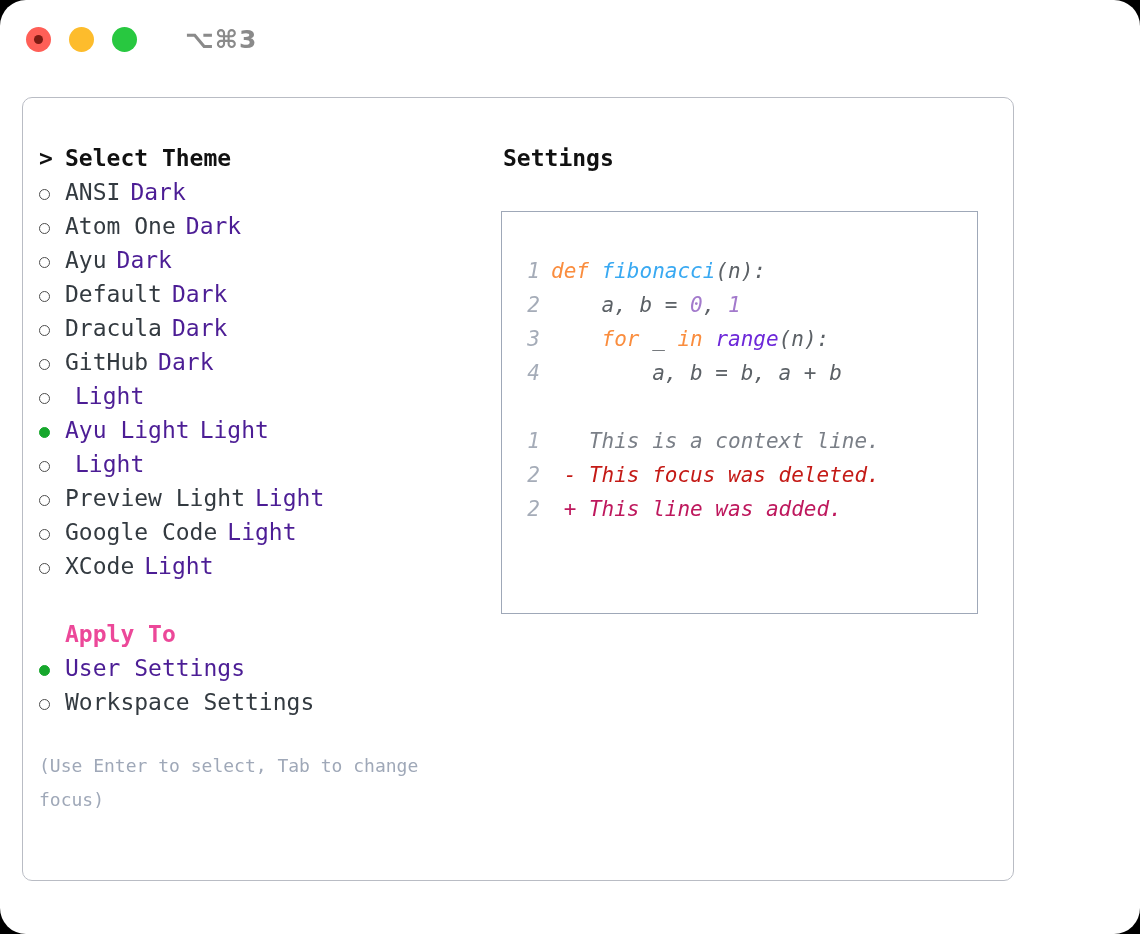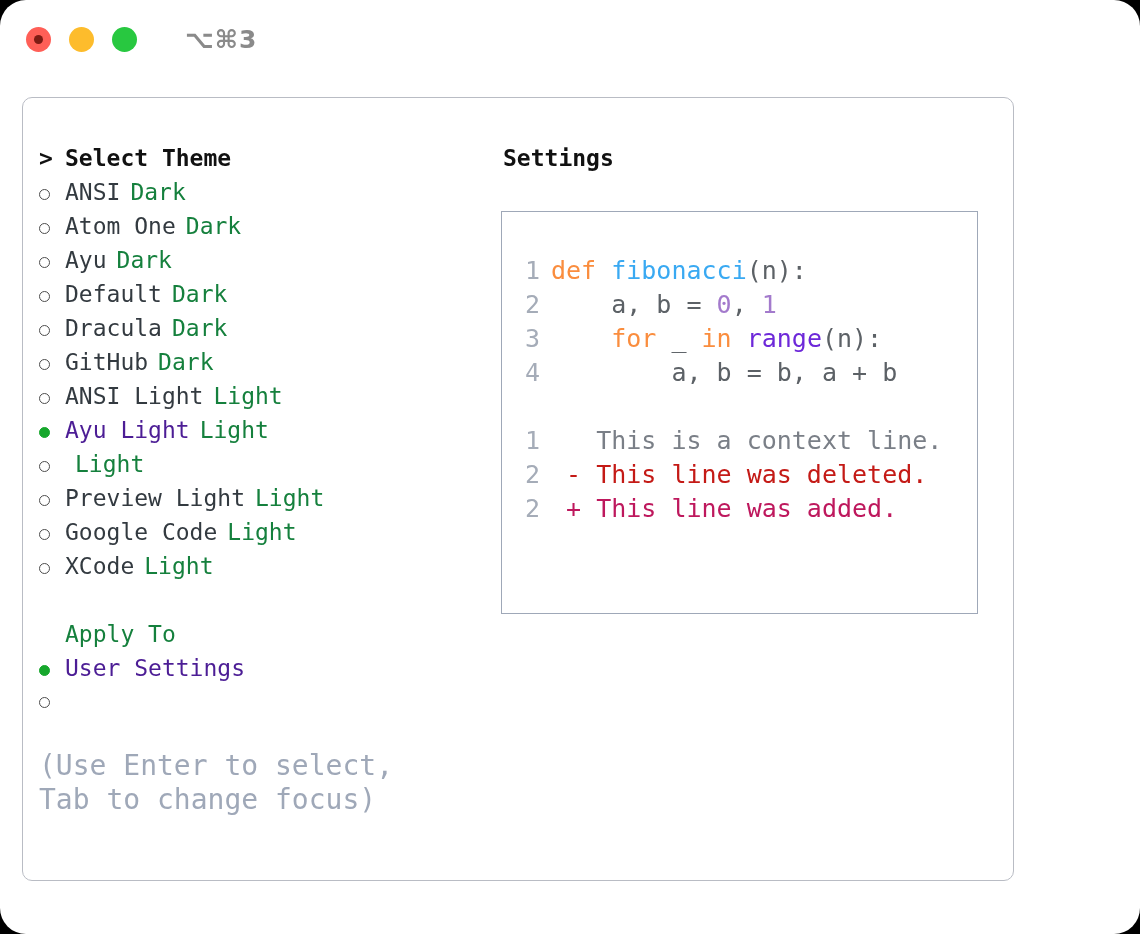--- a/index.html
+++ b/index.html
@@ -142,34 +142,35 @@
     color: #111111;
     font-weight: bold;
   }
   .item-label {
     color: #333a40;
   }
   .item-label.selected {
     color: #4c1d95;
   }
   .item-tag {
-    color: #15803d;
+    color: #4c1d95;
     padding-left: 10px;
   }
 
   .section-title {
-    color: #15803d;
+    color: #ec4899;
+    font-weight: bold;
   }
 
   .spacer-sm { height: 20px; }
   .spacer-md { height: 34px; }
 
   .hint {
     color: #9fa8b8;
-    font-size: 28px;
+    font-size: 18px;
     line-height: 34px;
     width: 410px;
     padding-top: 10px;
   }
 
   
   .right-pane {
     flex: 1;
     padding: 43px 0 0 0;
     box-sizing: border-box;
@@ -185,24 +186,25 @@
   .preview-box {
     margin-top: 36px;
     width: 477px;
     height: 403px;
     border: 1.5px solid #9fa8b8;
     box-sizing: border-box;
     background: #ffffff;
     padding: 42px 0 0 0;
   }
   .code-line {
-    font-size: 25px;
+    font-size: 21px;
     line-height: 34px;
     white-space: pre;
     padding-left: 14px;
+    font-style: italic;
   }
   .ln {
     color: #a5acb8;
     display: inline-block;
     width: 24px;
     text-align: right;
     margin-right: 11px;
   }
   .kw   { color: #fa8d3e; }
   .fn   { color: #39a9f2; }
@@ -238,58 +240,58 @@
           <span class="header-label">Select Theme</span>
         </div>
 
         <div id="theme-items">
             <div class="row"><span class="bullet-wrap"><span class="bullet empty"></span></span><span class="item-label">ANSI</span><span class="item-tag">Dark</span></div>
             <div class="row"><span class="bullet-wrap"><span class="bullet empty"></span></span><span class="item-label">Atom One</span><span class="item-tag">Dark</span></div>
             <div class="row"><span class="bullet-wrap"><span class="bullet empty"></span></span><span class="item-label">Ayu</span><span class="item-tag">Dark</span></div>
             <div class="row"><span class="bullet-wrap"><span class="bullet empty"></span></span><span class="item-label">Default</span><span class="item-tag">Dark</span></div>
             <div class="row"><span class="bullet-wrap"><span class="bullet empty"></span></span><span class="item-label">Dracula</span><span class="item-tag">Dark</span></div>
             <div class="row"><span class="bullet-wrap"><span class="bullet empty"></span></span><span class="item-label">GitHub</span><span class="item-tag">Dark</span></div>
-            <div class="row"><span class="bullet-wrap"><span class="bullet empty"></span></span><span class="item-label">ANSI Light</span><span class="item-tag">Light</span></div>
+            <div class="row"><span class="bullet-wrap"><span class="bullet empty"></span></span><span class="item-tag">Light</span></div>
             <div class="row"><span class="bullet-wrap"><span class="bullet filled"></span></span><span class="item-label selected">Ayu Light</span><span class="item-tag">Light</span></div>
             <div class="row"><span class="bullet-wrap"><span class="bullet empty"></span></span><span class="item-tag">Light</span></div>
             <div class="row"><span class="bullet-wrap"><span class="bullet empty"></span></span><span class="item-label">Preview Light</span><span class="item-tag">Light</span></div>
             <div class="row"><span class="bullet-wrap"><span class="bullet empty"></span></span><span class="item-label">Google Code</span><span class="item-tag">Light</span></div>
             <div class="row"><span class="bullet-wrap"><span class="bullet empty"></span></span><span class="item-label">XCode</span><span class="item-tag">Light</span></div>
           </div>
 
         <div class="spacer-md"></div>
 
         <div class="row">
           <span class="marker"></span>
           <span class="section-title">Apply To</span>
         </div>
 
         <div id="apply-items">
             <div class="row"><span class="bullet-wrap"><span class="bullet filled"></span></span><span class="item-label selected">User Settings</span></div>
-            <div class="row"><span class="bullet-wrap"><span class="bullet empty"></span></span></div>
+            <div class="row"><span class="bullet-wrap"><span class="bullet empty"></span></span><span class="item-label">Workspace Settings</span></div>
           </div>
 
         <div class="spacer-sm"></div>
 
         <div class="hint">(Use Enter to select, Tab to change focus)</div>
       </div>
 
       <div class="right-pane">
         <div class="preview-title">Settings</div>
         <div class="preview-box">
           <div id="code-block">
               <div class="code-line"><span class="ln">1</span><span class="kw">def </span><span class="fn">fibonacci</span><span class="pl">(n):</span></div>
               <div class="code-line"><span class="ln">2</span><span class="pl">    a, b = </span><span class="num">0</span><span class="pl">, </span><span class="num">1</span></div>
               <div class="code-line"><span class="ln">3</span><span class="pl">    </span><span class="kw">for</span><span class="pl"> _ </span><span class="kw">in</span><span class="pl"> </span><span class="bi">range</span><span class="pl">(n):</span></div>
               <div class="code-line"><span class="ln">4</span><span class="pl">        a, b = b, a + b</span></div>
             </div>
           <div class="gap-line"></div>
           <div id="diff-block">
               <div class="code-line"><span class="ln">1</span><span class="ctx">   This is a context line.</span></div>
-              <div class="code-line"><span class="ln">2</span><span class="del"> - This line was deleted.</span></div>
+              <div class="code-line"><span class="ln">2</span><span class="del"> - This focus was deleted.</span></div>
               <div class="code-line"><span class="ln">2</span><span class="add"> + This line was added.</span></div>
             </div>
         </div>
       </div>
 
     </div>
   </div>
 </div>
 
 </body></html>

